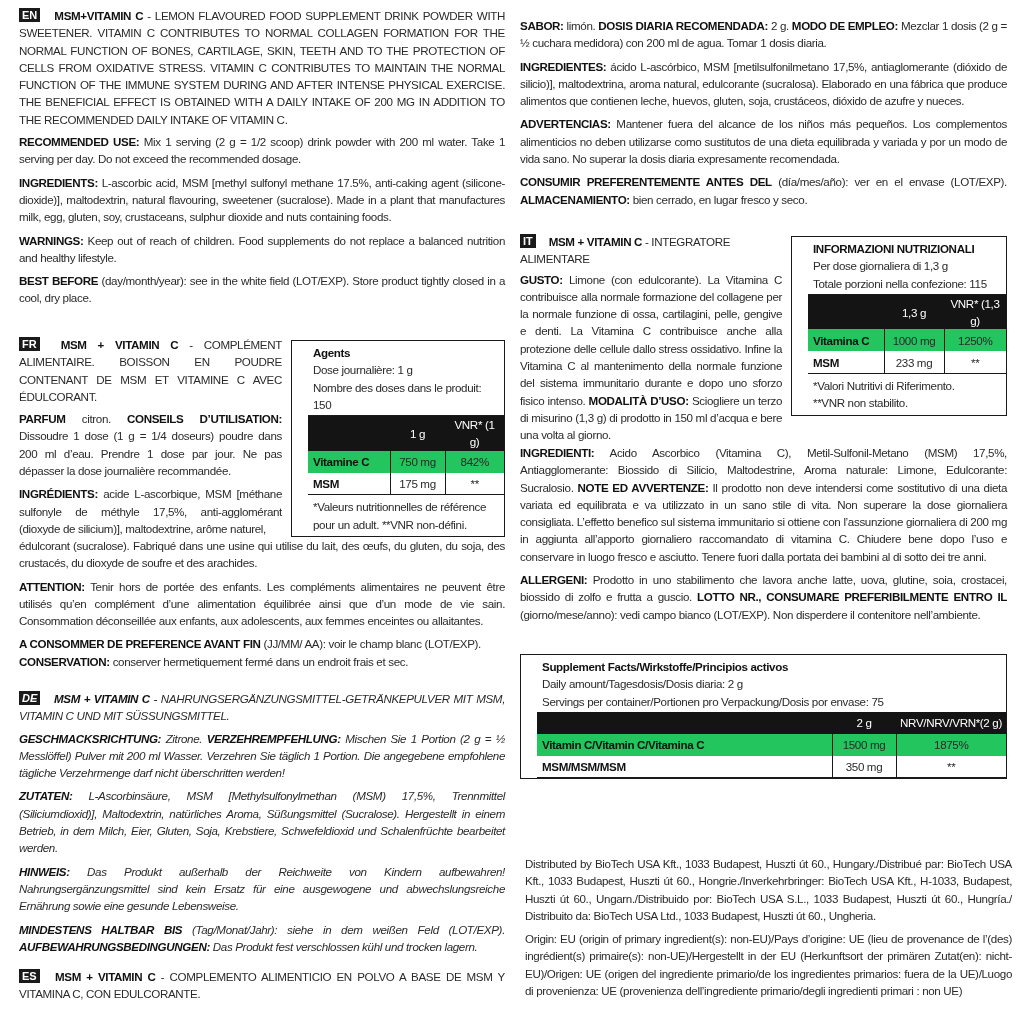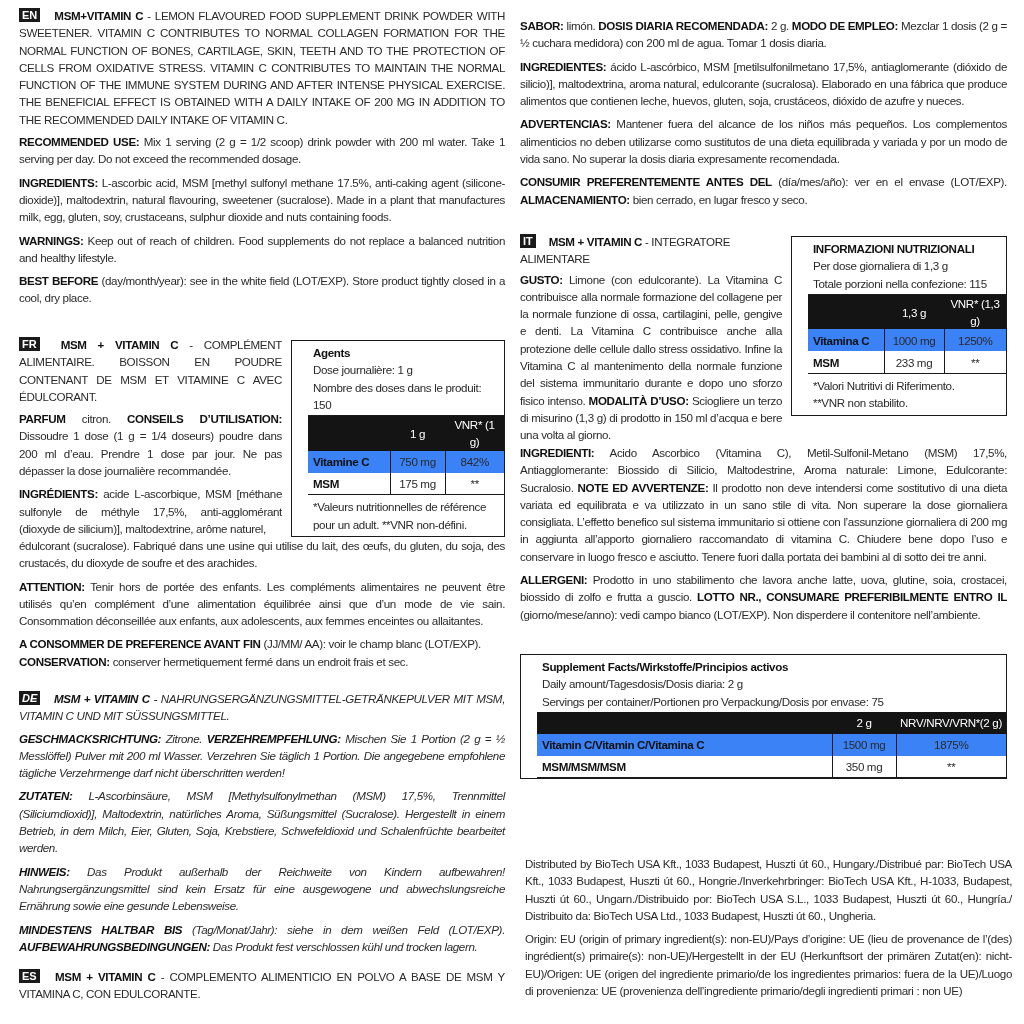--- a/index.html
+++ b/index.html
@@ -27,21 +27,21 @@
 
   
   .ntable { border: 1.5px solid #1a1a1a; background: #fff; padding-left: 16px; }
   .ntable .head { padding: 3px 5px 2px 5px; border-bottom: 1.5px solid #1a1a1a; }
   .ntable .head .t { font-weight: bold; color: #111; }
   .ntable table { width: 100%; border-collapse: collapse; }
   .ntable th { background: #141414; color: #fff; font-weight: normal; text-align: center; padding: 0 4px; height: 22px; }
   .ntable td { height: 22px; padding: 0 5px; text-align: center; border-right: 1px solid #1a1a1a; }
   .ntable td:last-child { border-right: none; }
   .ntable td.name { text-align: left; font-weight: bold; color: #111; }
-  .ntable tr.shade td { background: #3b82f6; }
+  .ntable tr.shade td { background: #22c55e; }
   .ntable tr.last td { border-bottom: 1.5px solid #1a1a1a; }
   .ntable .foot { padding: 3px 5px; }
 </style>
 </head>
 <body>
 
 <div class="page">
 
   <div class="col col-left">
 

